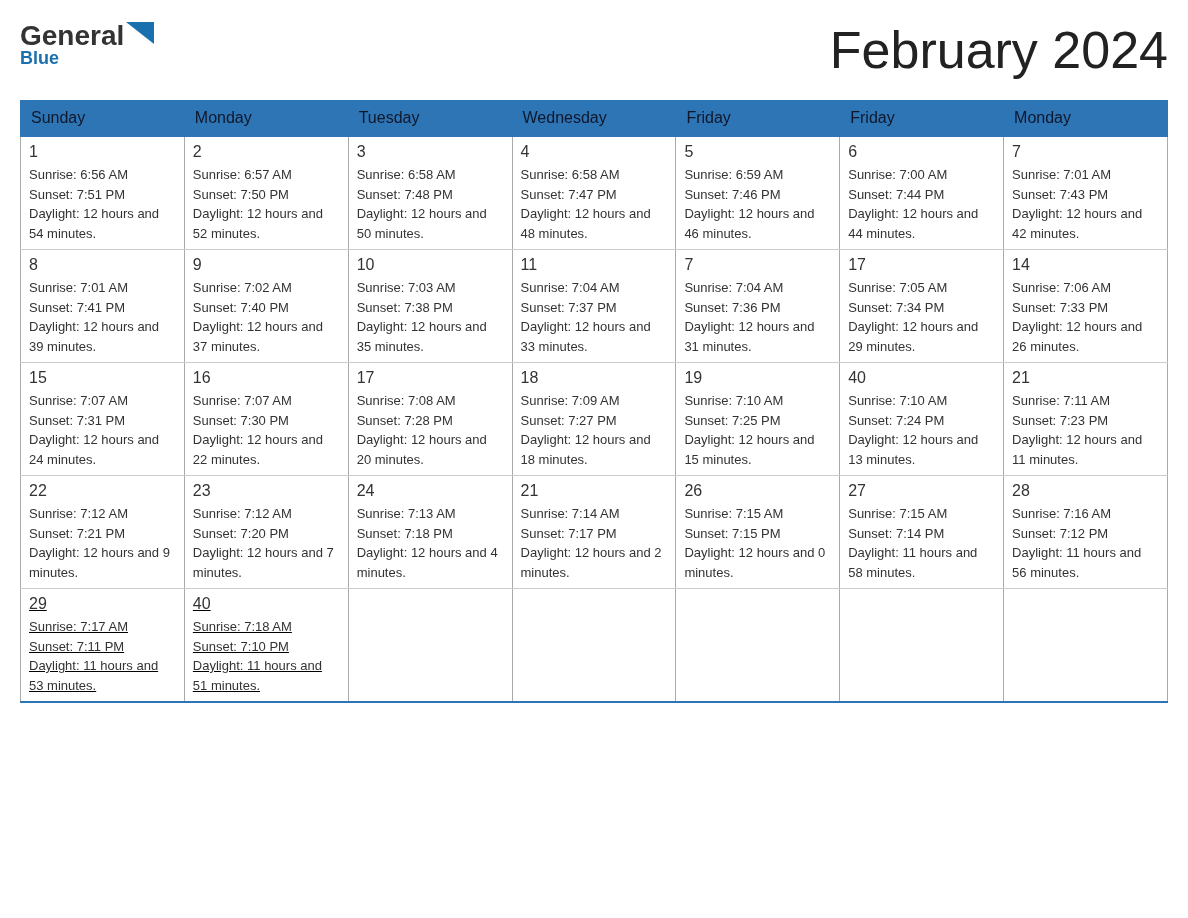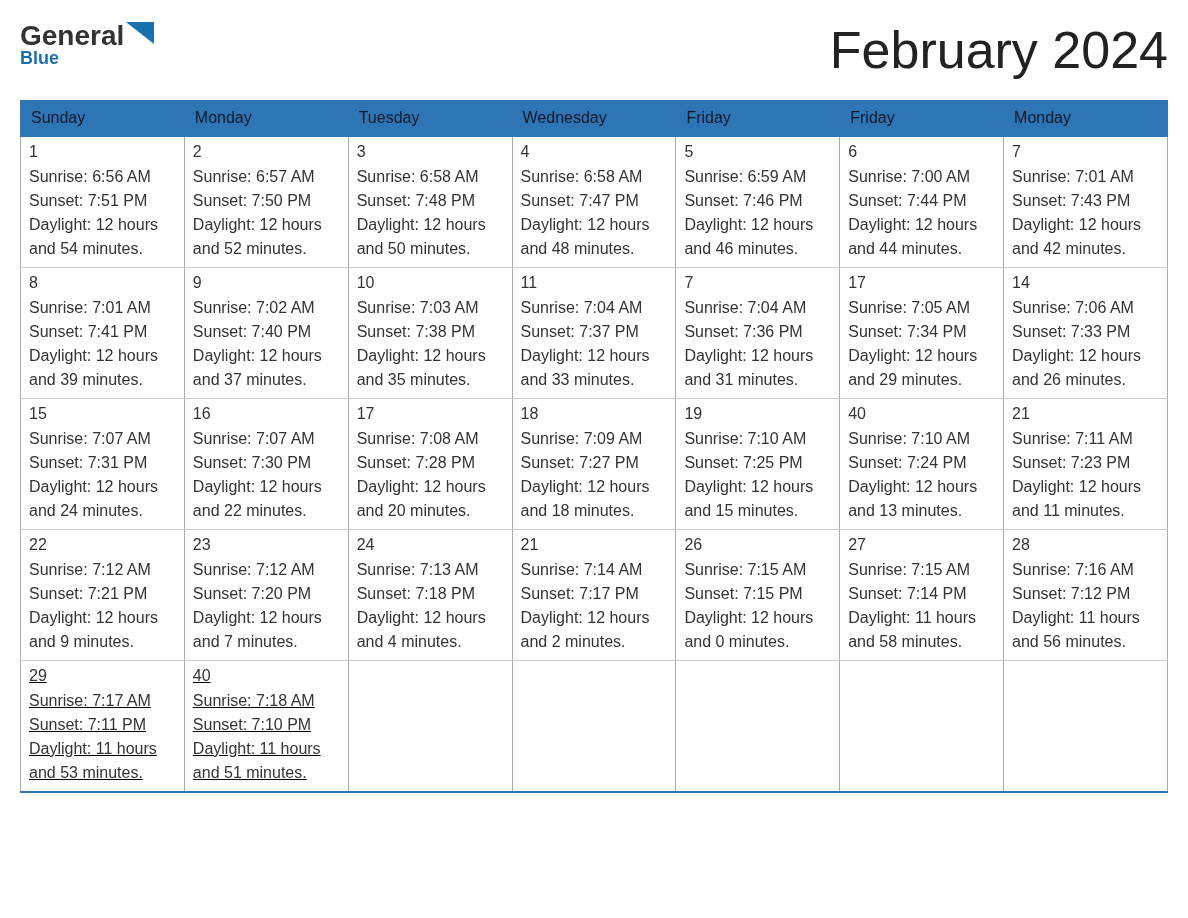--- a/index.html
+++ b/index.html
@@ -75,21 +75,21 @@
     .calendar tbody tr:first-child td {
       border-top: 2px solid #2e75b6;
     }
     .day-number {
       font-size: 16px;
       font-weight: normal;
       color: #333;
       margin-bottom: 4px;
     }
     .day-info {
-      font-size: 16px;
+      font-size: 13px;
       color: #333;
       line-height: 1.5;
     }
     .empty-cell {
       background: #fff;
     }
     
     .calendar tbody tr td {
       border-top: 1px solid #ccc;
       border-bottom: 1px solid #ccc;

